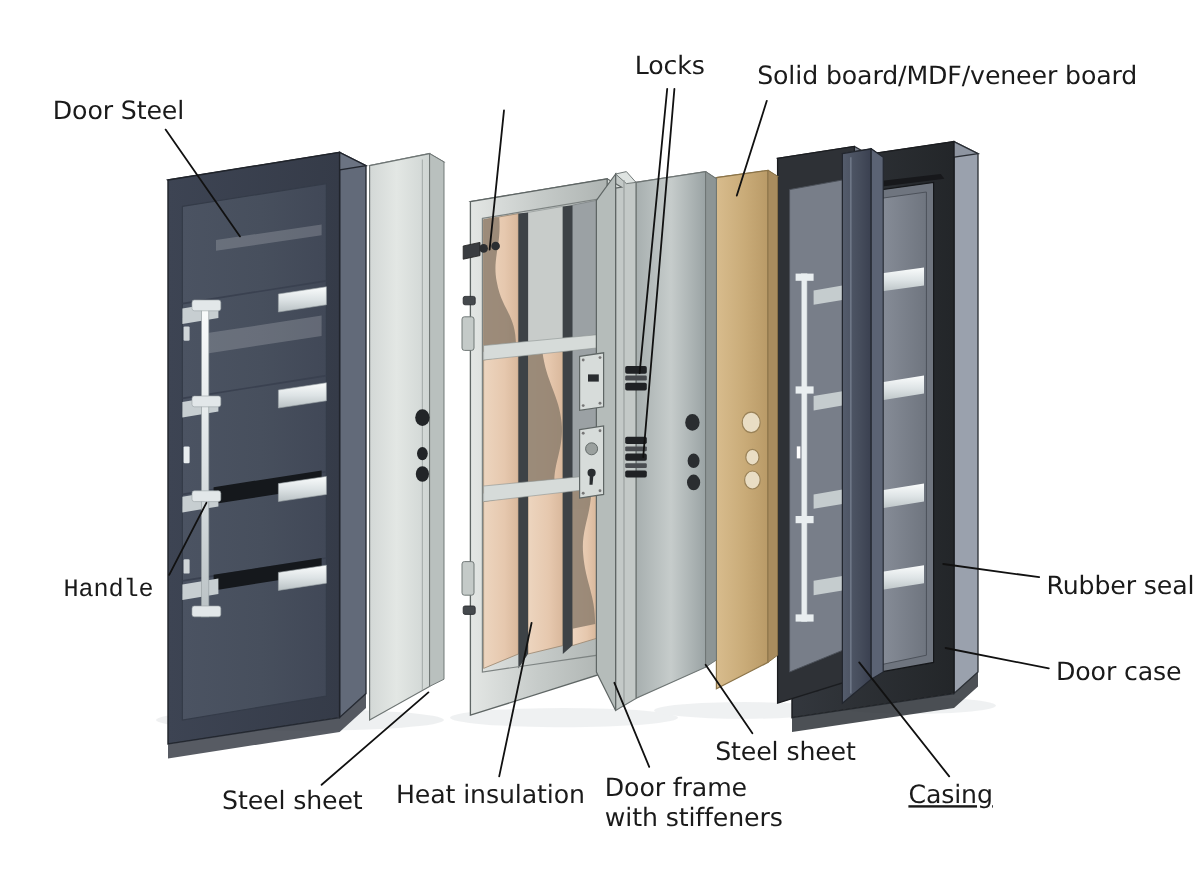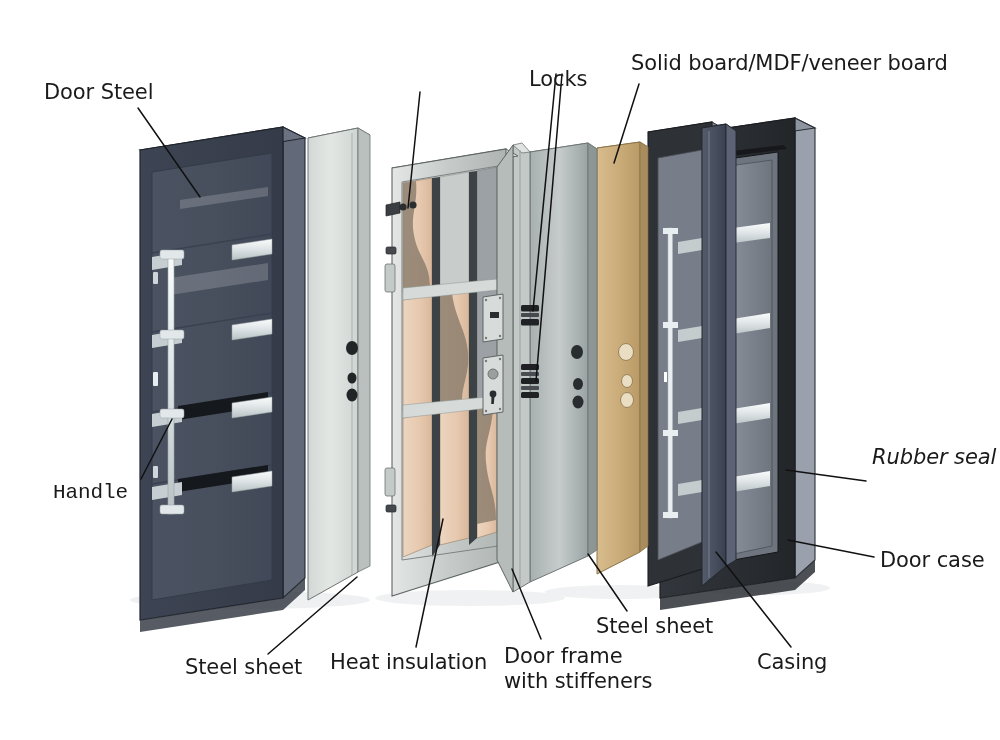--- a/index.html
+++ b/index.html
@@ -351,25 +351,25 @@
       <line x1="874" y1="557" x2="788" y2="540"></line>
       <line x1="268" y1="654" x2="357" y2="577"></line>
       <line x1="416" y1="647" x2="443" y2="519"></line>
       <line x1="541" y1="639" x2="512" y2="569"></line>
       <line x1="627" y1="611" x2="588" y2="554"></line>
       <line x1="791" y1="647" x2="716" y2="552"></line>
     </g>
   </svg>
 
   <div class="lbl" style="left:44px;  top:80px;">Door Steel</div>
-  <div class="lbl" style="left:529px; top:43px;margin-top:24px;">Locks</div>
+  <div class="lbl" style="left:529px; top:43px;">Locks</div>
   <div class="lbl" style="left:631px; top:51px;">Solid board/MDF/veneer board</div>
   <div class="lbl" style="left:53px;  top:480px;font-family:Liberation Mono, monospace;">Handle</div>
-  <div class="lbl" style="left:872px; top:445px;font-style:italic;">Rubber seal</div>
+  <div class="lbl" style="left:872px; top:476px;">Rubber seal</div>
   <div class="lbl" style="left:880px; top:548px;">Door case</div>
   <div class="lbl" style="left:185px; top:655px;">Steel sheet</div>
   <div class="lbl" style="left:330px; top:650px;">Heat insulation</div>
   <div class="lbl" style="left:504px; top:644px;">Door frame
 with stiffeners</div>
   <div class="lbl" style="left:596px; top:614px;">Steel sheet</div>
-  <div class="lbl" style="left:757px; top:650px;">Casing</div>
+  <div class="lbl" style="left:757px; top:650px;text-decoration:underline;">Casing</div>
 
 </div>
 
 </body></html>

